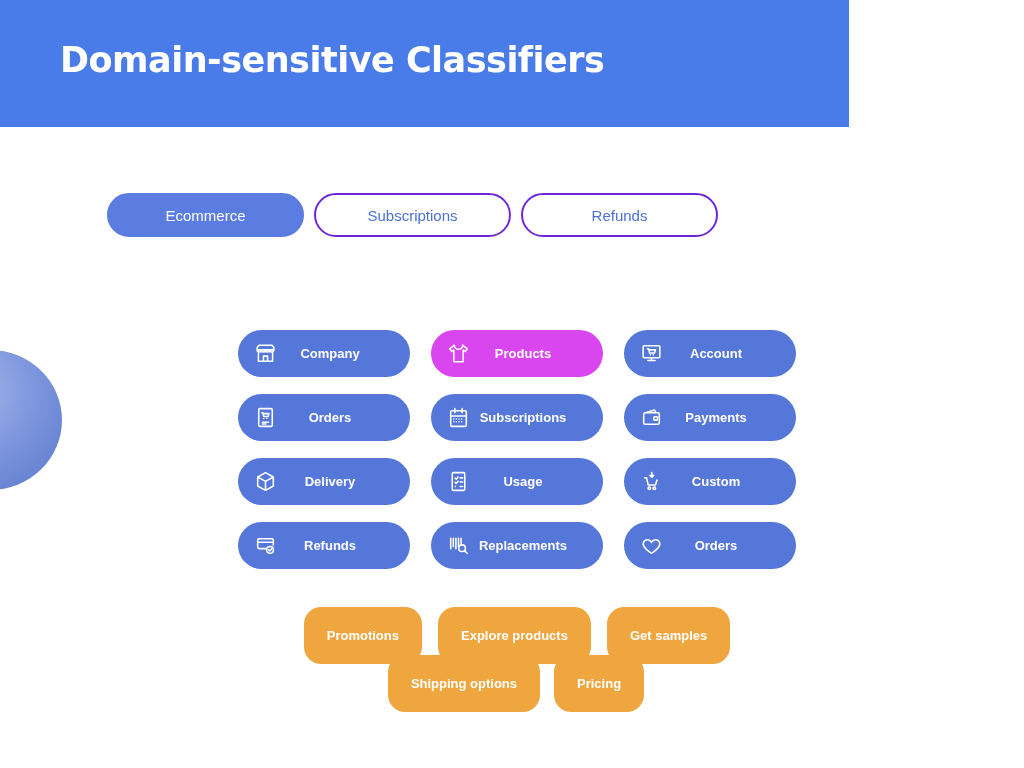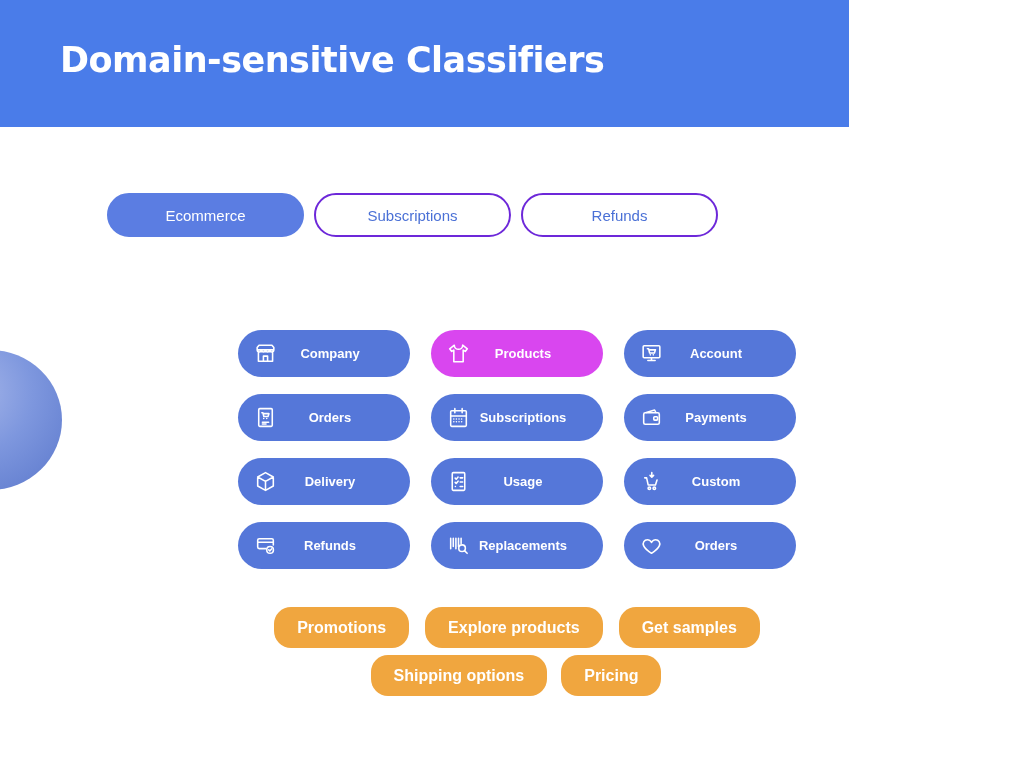--- a/index.html
+++ b/index.html
@@ -60,21 +60,21 @@
     flex:1;text-align:center;color:#ffffff;font-size:13px;font-weight:700;
   }
 
   
   .chips{position:absolute;left:0;width:1024px;display:flex;justify-content:center;}
   .chips.row1{top:607px;gap:16px;transform:translateX(5px);}
   .chips.row2{top:655px;gap:14px;transform:translateX(4px);}
   .chip{
     height:33px;border-radius:17px;background:#f0a63f;cursor:pointer;
     display:flex;align-items:center;justify-content:center;
-    padding:4px 23px;color:#ffffff;font-size:16px;font-weight:700;white-space:nowrap;
+    padding:12px 23px;color:#ffffff;font-size:13px;font-weight:700;white-space:nowrap;
   }
 </style>
 </head>
 <body>
 
 <div class="slide">
 
   <div class="header">
     <h1>Domain-sensitive Classifiers</h1>
   </div>

